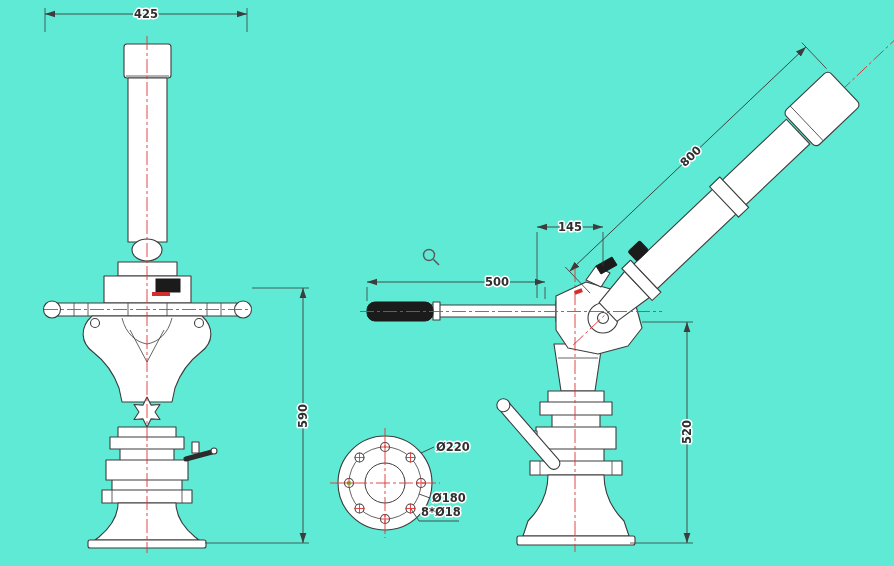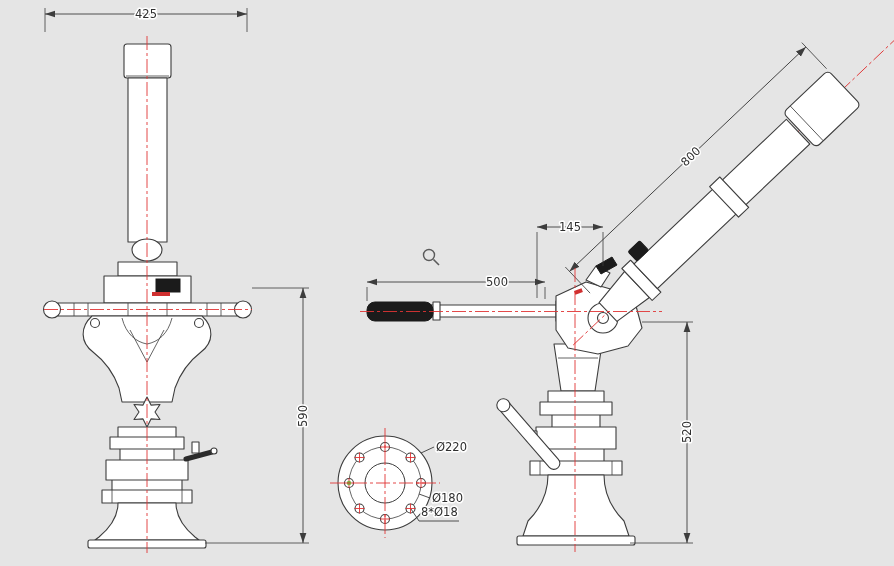--- a/index.html
+++ b/index.html
@@ -1,17 +1,17 @@
 <!DOCTYPE html>
 <html><head>
 <meta charset="utf-8">
 <style>
   html,body{margin:0;padding:0;background:#fff;}
-  .canvas{position:relative;width:894px;height:566px;background:#e5e5e5;overflow:hidden;
-          font-family:"DejaVu Sans", sans-serif;}
+  .canvas{position:relative;width:894px;height:566px;background:#5eead4;overflow:hidden;
+          font-family:"DejaVu Sans", sans-serif;font-weight:bold;}
   svg{display:block;}
   svg text{font-family:"DejaVu Sans", sans-serif;font-size:11.5px;fill:#2f2f2f;
            stroke:#ffffff;stroke-width:3px;paint-order:stroke;stroke-linejoin:round;}
   .geo{fill:#ffffff;stroke:#3d3d3d;stroke-width:1.1;stroke-linejoin:round;}
   .geoline{fill:none;stroke:#3d3d3d;stroke-width:1;}
   .thin{stroke-width:0.8;}
   .darkfill{fill:#1b1b1b;stroke:#1b1b1b;stroke-width:1;}
   .cl{fill:none;stroke:#e03434;stroke-width:0.9;stroke-dasharray:14 3 3 3;}
   .dim{fill:none;stroke:#3d3d3d;stroke-width:0.9;}
   .ext{fill:none;stroke:#3d3d3d;stroke-width:0.8;}

